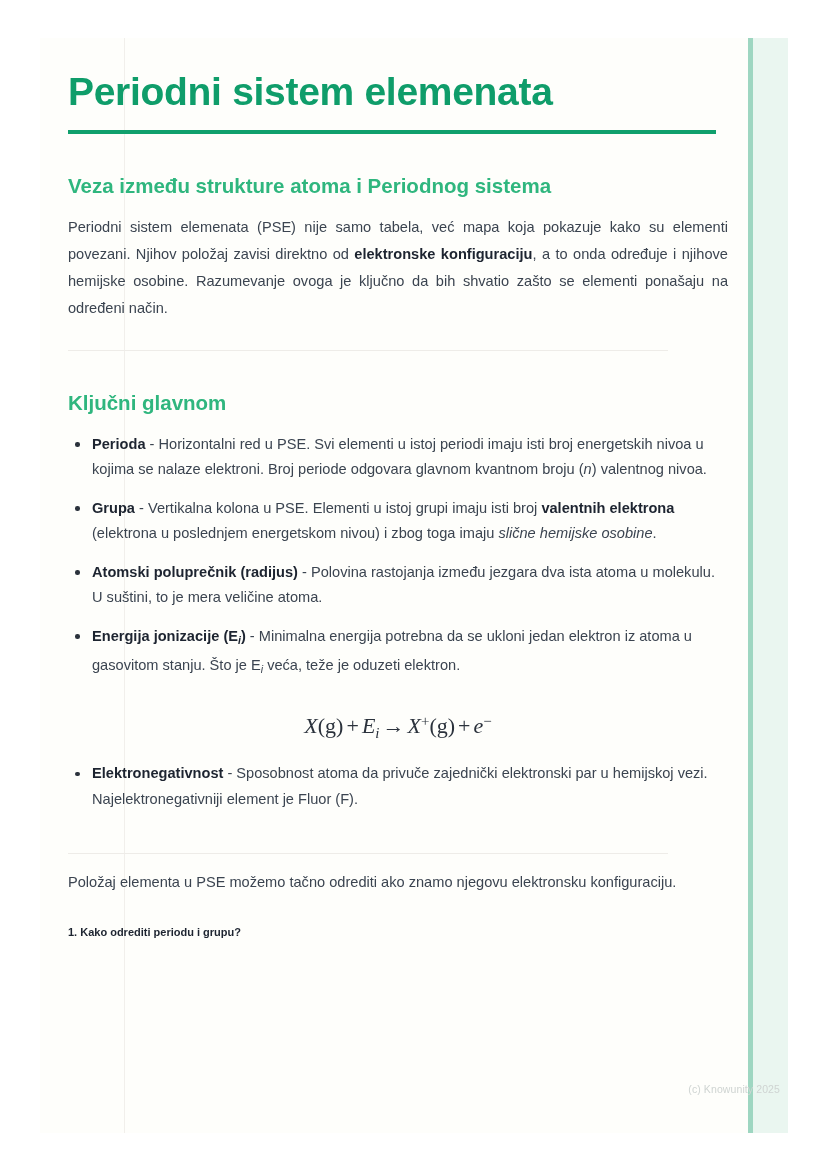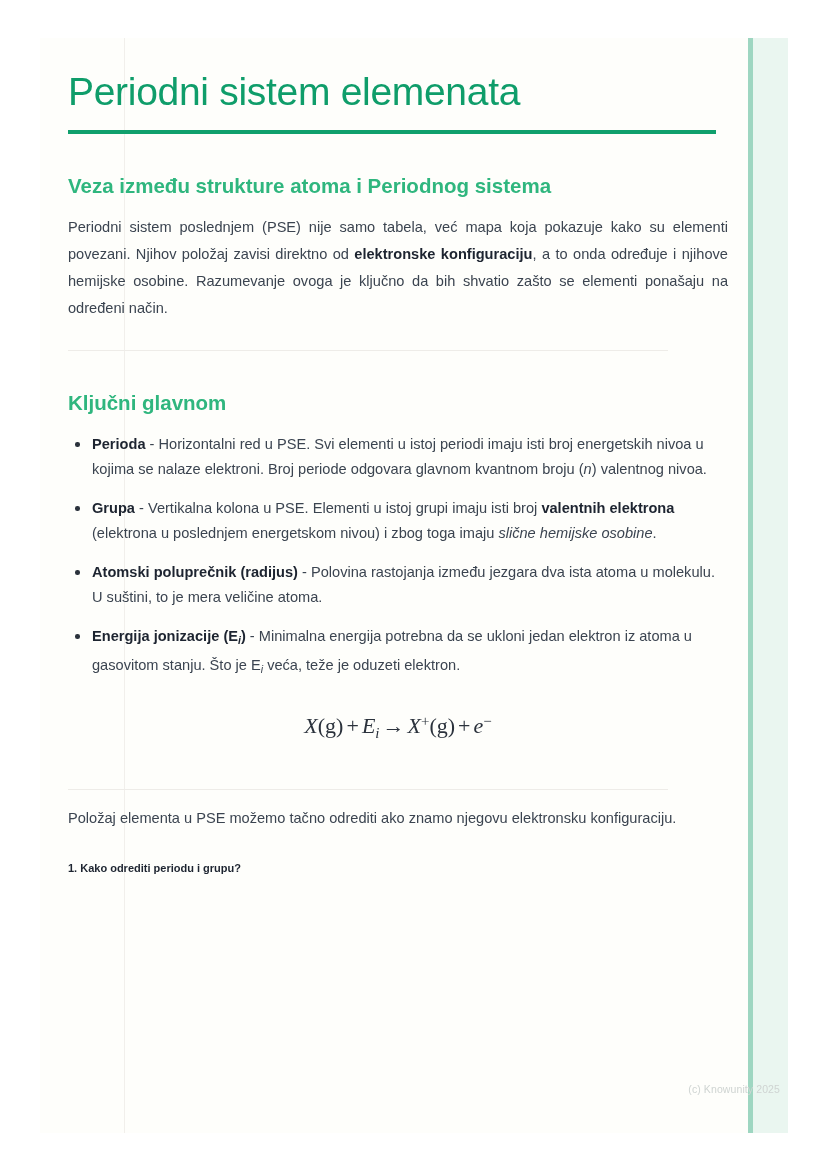--- a/index.html
+++ b/index.html
@@ -68,21 +68,21 @@
     width: 660px;
     padding-top: 32px;
     box-sizing: border-box;
   }
 
   
   .doc-title {
     margin: 0;
     font-size: 39px;
     line-height: 1.12;
-    font-weight: normal;
+    font-weight: bold;
     color: #0f9d6a;
     letter-spacing: -0.3px;
   }
   .title-rule {
     margin-top: 16px;
     width: 648px;
     height: 4px;
     background: #10a06d;
   }
 
@@ -190,21 +190,21 @@
     <div class="accent-bar"></div>
     <div class="accent-panel"></div>
 
     <div class="content">
 
       <h1 class="doc-title">Periodni sistem elemenata</h1>
       <div class="title-rule"></div>
 
       <h2 class="section-heading">Veza između strukture atoma i Periodnog sistema</h2>
       <p class="body-par">
-        <span>Periodni sistem poslednjem (PSE) nije samo tabela, već mapa koja pokazuje kako su elementi povezani. Njihov položaj zavisi direktno od </span><b>elektronske konfiguraciju</b><span>, a to onda određuje i njihove hemijske osobine. Razumevanje ovoga je ključno da bih shvatio zašto se elementi ponašaju na određeni način.</span>
+        <span>Periodni sistem elemenata (PSE) nije samo tabela, već mapa koja pokazuje kako su elementi povezani. Njihov položaj zavisi direktno od </span><b>elektronske konfiguraciju</b><span>, a to onda određuje i njihove hemijske osobine. Razumevanje ovoga je ključno da bih shvatio zašto se elementi ponašaju na određeni način.</span>
       </p>
 
       <div class="divider"></div>
 
       <h2 class="section-heading">Ključni glavnom</h2>
 
       <ul class="bullets">
         <li>
           <b>Perioda</b><span> - </span><span>Horizontalni red u PSE. Svi elementi u istoj periodi imaju isti broj energetskih nivoa u kojima se nalaze elektroni. Broj periode odgovara glavnom kvantnom broju (</span><i>n</i><span>) valentnog nivoa.</span>
         </li>
@@ -216,20 +216,25 @@
         </li>
         <li>
           <b><span>Energija jonizacije (E</span><span class="sub">i</span><span>)</span></b><span> - </span><span>Minimalna energija potrebna da se ukloni jedan elektron iz atoma u gasovitom stanju. Što je E</span><span class="sub">i</span><span> veća, teže je oduzeti elektron.</span>
         </li>
       </ul>
 
       <div class="formula">
         <i>X</i><span>(g)</span><span class="op">+</span><i>E</i><span class="sb">i</span><span class="op">→</span><i>X</i><span class="sup">+</span><span>(g)</span><span class="op">+</span><i>e</i><span class="sup">−</span>
       </div>
 
+      <ul class="bullets" style="padding-top:0">
+        <li>
+          <b>Elektronegativnost</b><span> - </span><span>Sposobnost atoma da privuče zajednički elektronski par u hemijskoj vezi. Najelektronegativniji element je Fluor (F).</span>
+        </li>
+      </ul>
 
       <div class="divider"></div>
 
       <p class="body-par">Položaj elementa u PSE možemo tačno odrediti ako znamo njegovu elektronsku konfiguraciju.</p>
       <p class="q-line">1. Kako odrediti periodu i grupu?</p>
 
     </div>
 
     <div class="watermark">(c) Knowunity 2025</div>
 

